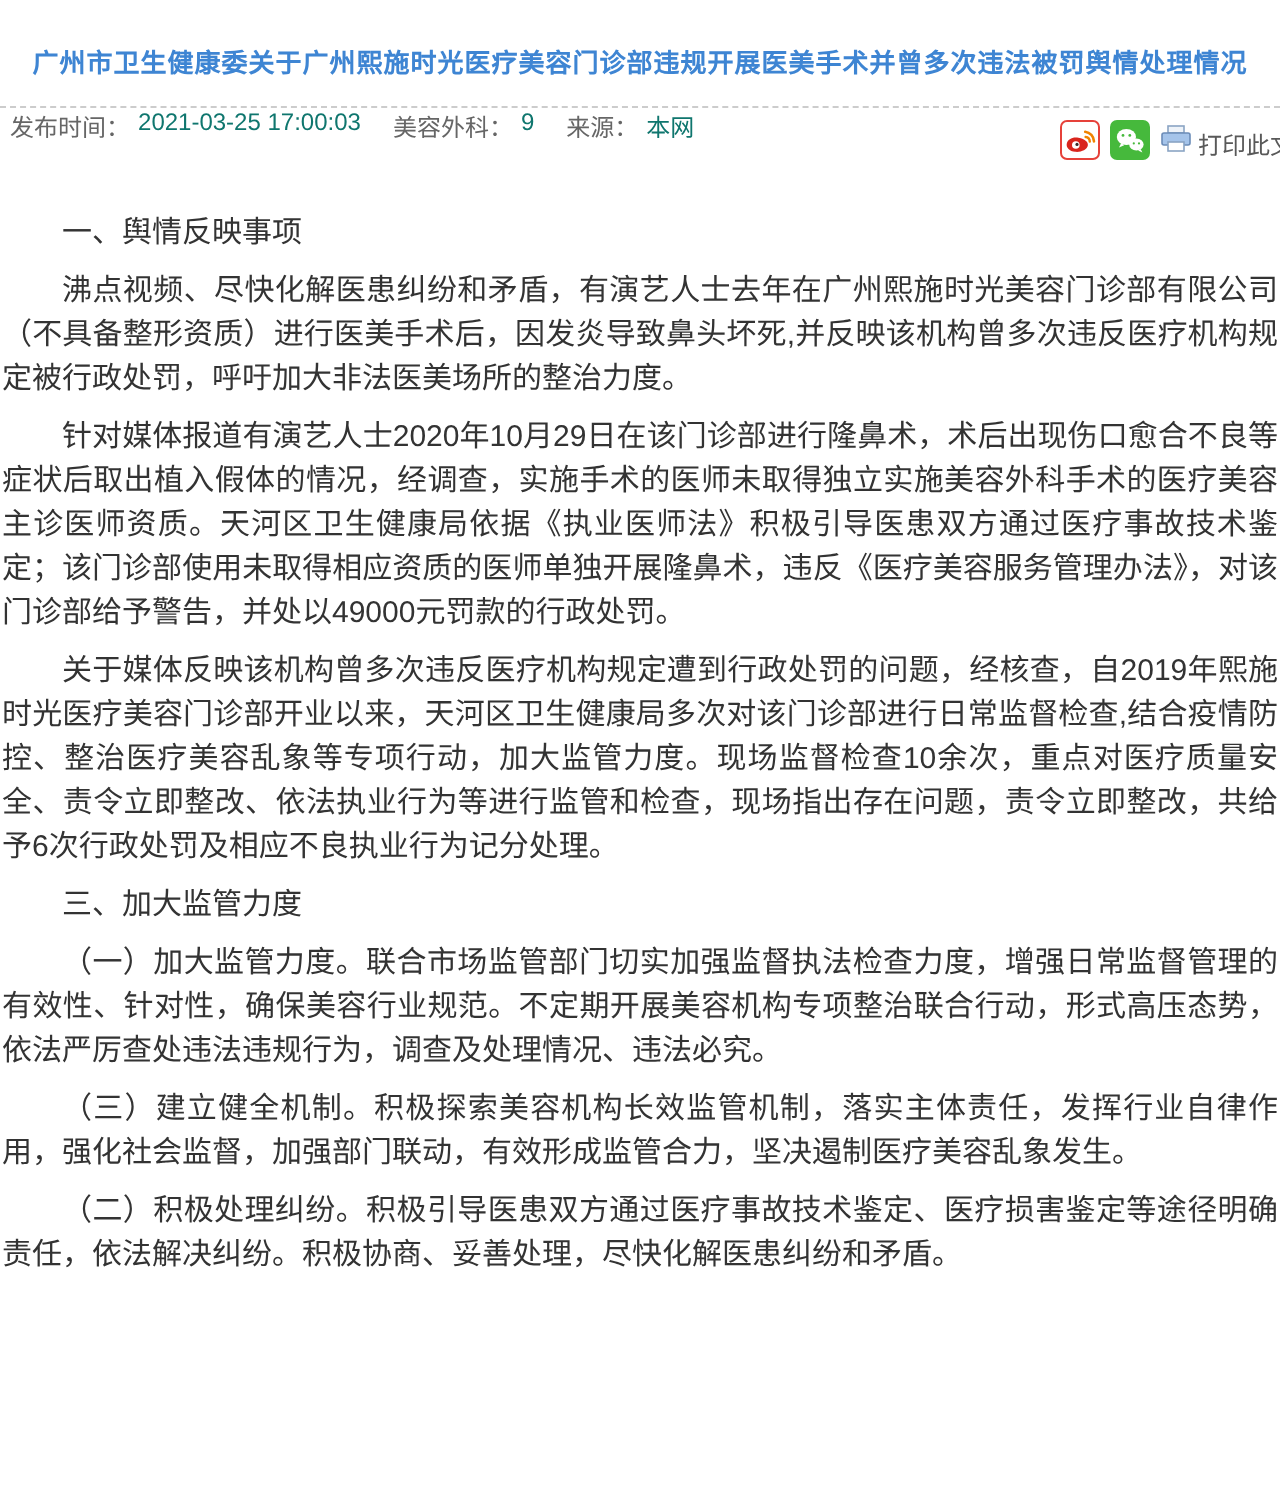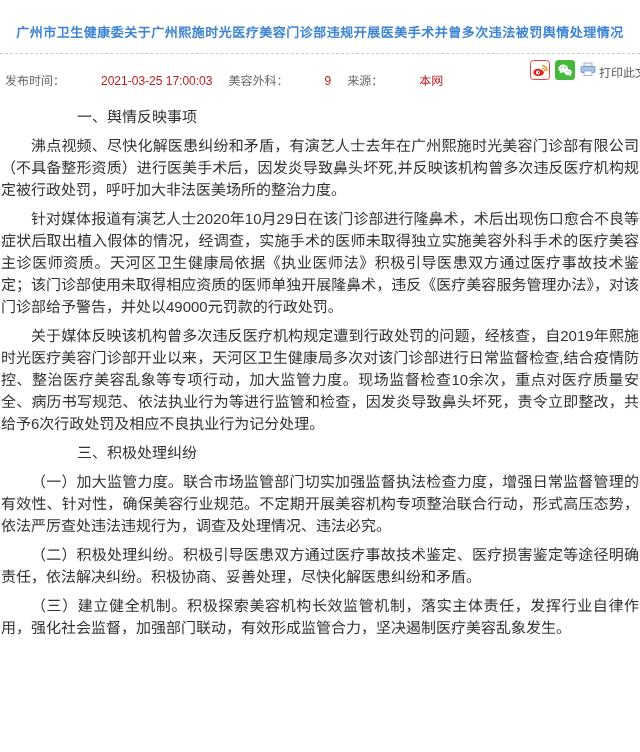--- a/index.html
+++ b/index.html
@@ -10,53 +10,54 @@
   }
   .page{width:640px;height:752px;position:relative;}
 
   
   .title{
     margin:0;padding:24px 12px 0;
     text-align:center;
     font-size:13px;font-weight:bold;letter-spacing:.5px;
     color:#3e85d3;
     line-height:18px;
+    font-family:Liberation Mono, monospace;
   }
   .divider{
     margin-top:11px;
     border-bottom:1px dashed #cccccc;
     height:0;
   }
 
   
   .meta-row{
     position:relative;height:34px;
-    display:flex;align-items:flex-end;
+    display:flex;align-items:flex-start;
     padding-left:5px;
     color:#666666;font-size:12px;
     white-space:nowrap;
   }
   .meta-row .lbl{margin-right:4px;}
-  .meta-row .val{margin-right:16px;color:#b91c1c;margin-left:32px;}
+  .meta-row .val{margin-right:16px;color:#0f766e;}
   .meta-right{
     position:absolute;right:-7px;top:0;height:34px;
     display:flex;align-items:center;gap:5px;
     color:#595959;font-size:12px;
   }
   .share-btn{display:inline-flex;align-items:center;cursor:pointer;text-decoration:none;}
   .print-btn{display:inline-flex;align-items:center;gap:3px;cursor:pointer;color:#595959;text-decoration:none;}
 
   
   .article{
     padding:18px 1px 0;
     font-size:15px;line-height:22px;color:#333333;
     text-align:justify;
   }
   .article p{margin:0 0 7px;text-indent:2em;}
-  .article p.heading{font-weight:normal;padding-left:46px;}
+  .article p.heading{font-weight:normal;}
 </style>
 </head>
 <body>
 
 <div class="page">
 
   <h1 class="title">广州市卫生健康委关于广州熙施时光医疗美容门诊部违规开展医美手术并曾多次违法被罚舆情处理情况</h1>
 
   <div class="divider"></div>
 
@@ -107,21 +108,21 @@
         <span>打印此文</span>
       </a>
     </span>
   </div>
 
   <div class="article">
     <p class="heading">一、舆情反映事项</p>
     <p>沸点视频、尽快化解医患纠纷和矛盾，有演艺人士去年在广州熙施时光美容门诊部有限公司（不具备整形资质）进行医美手术后，因发炎导致鼻头坏死,并反映该机构曾多次违反医疗机构规定被行政处罚，呼吁加大非法医美场所的整治力度。</p>
 
     <p>针对媒体报道有演艺人士2020年10月29日在该门诊部进行隆鼻术，术后出现伤口愈合不良等症状后取出植入假体的情况，经调查，实施手术的医师未取得独立实施美容外科手术的医疗美容主诊医师资质。天河区卫生健康局依据《执业医师法》积极引导医患双方通过医疗事故技术鉴定；该门诊部使用未取得相应资质的医师单独开展隆鼻术，违反《医疗美容服务管理办法》，对该门诊部给予警告，并处以49000元罚款的行政处罚。</p>
-    <p>关于媒体反映该机构曾多次违反医疗机构规定遭到行政处罚的问题，经核查，自2019年熙施时光医疗美容门诊部开业以来，天河区卫生健康局多次对该门诊部进行日常监督检查,结合疫情防控、整治医疗美容乱象等专项行动，加大监管力度。现场监督检查10余次，重点对医疗质量安全、病历书写规范、依法执业行为等进行监管和检查，因发炎导致鼻头坏死，责令立即整改，共给予6次行政处罚及相应不良执业行为记分处理。</p>
+    <p>关于媒体反映该机构曾多次违反医疗机构规定遭到行政处罚的问题，经核查，自2019年熙施时光医疗美容门诊部开业以来，天河区卫生健康局多次对该门诊部进行日常监督检查,结合疫情防控、整治医疗美容乱象等专项行动，加大监管力度。现场监督检查10余次，重点对医疗质量安全、责令立即整改、依法执业行为等进行监管和检查，现场指出存在问题，责令立即整改，共给予6次行政处罚及相应不良执业行为记分处理。</p>
 
-    <p class="heading">三、积极处理纠纷</p>
+    <p class="heading">三、加大监管力度</p>
     <p>（一）加大监管力度。联合市场监管部门切实加强监督执法检查力度，增强日常监督管理的有效性、针对性，确保美容行业规范。不定期开展美容机构专项整治联合行动，形式高压态势，依法严厉查处违法违规行为，调查及处理情况、违法必究。</p>
+    <p>（三）建立健全机制。积极探索美容机构长效监管机制，落实主体责任，发挥行业自律作用，强化社会监督，加强部门联动，有效形成监管合力，坚决遏制医疗美容乱象发生。</p>
     <p>（二）积极处理纠纷。积极引导医患双方通过医疗事故技术鉴定、医疗损害鉴定等途径明确责任，依法解决纠纷。积极协商、妥善处理，尽快化解医患纠纷和矛盾。</p>
-    <p>（三）建立健全机制。积极探索美容机构长效监管机制，落实主体责任，发挥行业自律作用，强化社会监督，加强部门联动，有效形成监管合力，坚决遏制医疗美容乱象发生。</p>
   </div>
 
 </div>
 
 </body></html>

